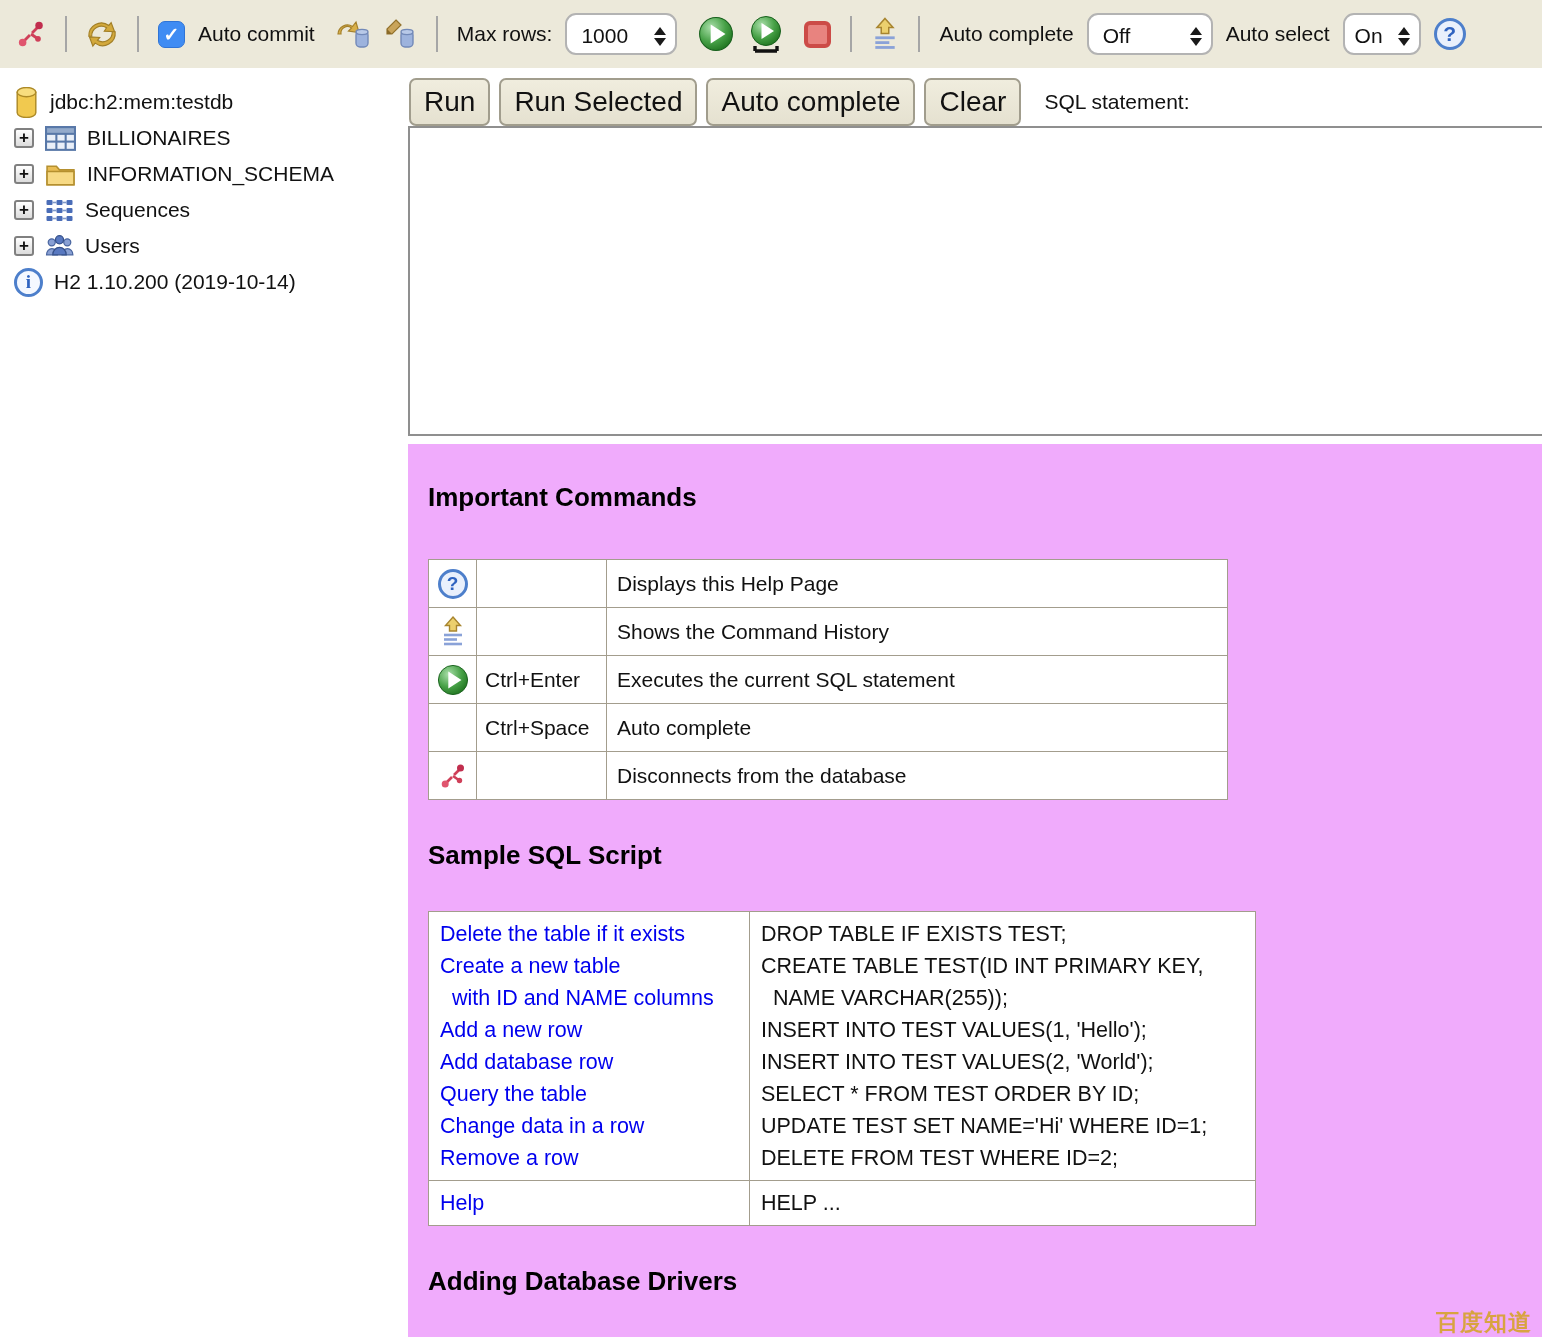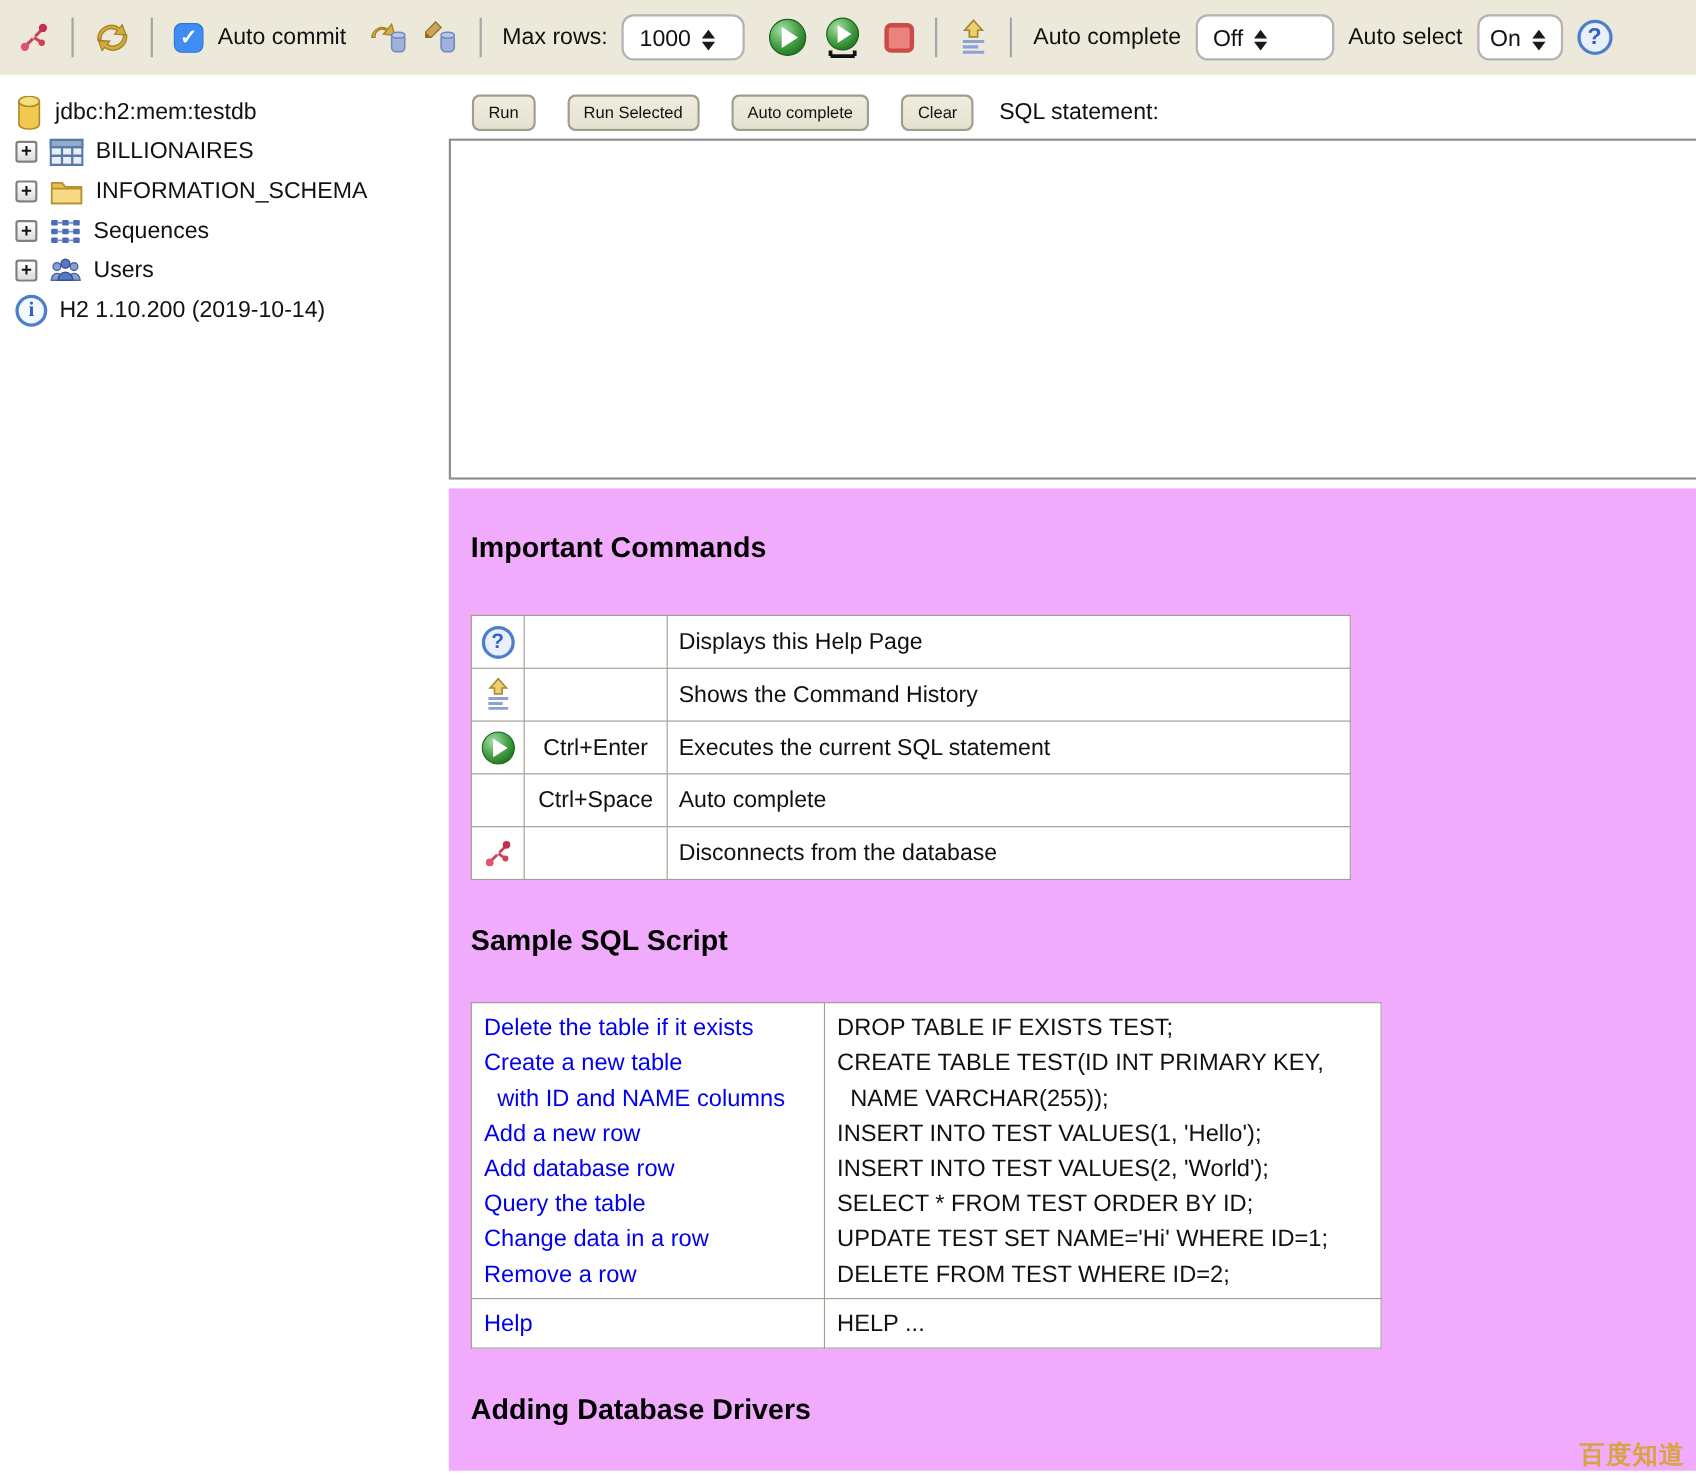--- a/index.html
+++ b/index.html
@@ -23,21 +23,21 @@
 
   .checkbox {
     width:27px; height:27px; border-radius:7px;
     background:#3f8cf3; border:1px solid #2f74d6;
     color:#fff; font-size:19px; font-weight:bold;
     display:flex; align-items:center; justify-content:center;
     cursor:pointer;
   }
 
   .select {
-    display:inline-flex; align-items:center; 
+    display:inline-flex; align-items:center; justify-content:space-between;
     background:#fff; border:2px solid #b3b3b3; border-radius:11px;
     padding:4px 9px 0 14px; gap:10px; font-size:21px; cursor:pointer;
     height:42px;
   }
   .spin { display:flex; flex-direction:column; align-items:center; gap:3px; }
   .spin i { display:block; width:0; height:0; border-left:6px solid transparent; border-right:6px solid transparent; }
   .spin .up { border-bottom:8px solid #1a1a1a; }
   .spin .dn { border-top:8px solid #1a1a1a; }
 
   .stop-box {
@@ -73,21 +73,21 @@
     display:flex; align-items:center; justify-content:center; cursor:pointer;
   }
   .tree-label { cursor:pointer; }
 
   
   .query-bar { display:flex; align-items:center; gap:9px; padding:10px 0 0 1px; height:58px; }
   .btn {
     background:linear-gradient(#f0edde,#e5e1d0);
     border:2px solid #a19d8d; border-radius:7px;
     font-family:"Liberation Sans",sans-serif;
-    font-size:15px; color:#111; padding:6px 13px; cursor:pointer; white-space:nowrap;margin-left:20px;
+    font-size:28px; color:#111; padding:6px 13px; cursor:pointer; white-space:nowrap;
   }
   .sql-label { font-size:21px; margin-left:14px; white-space:nowrap; }
   .sql-area {
     display:block; width:calc(100% + 8px); height:310px;
     border:2px solid #8f8f8f; background:#fff; resize:none;
     font-family:"Liberation Sans",sans-serif; font-size:20px; padding:6px; outline:none;
   }
 
   
   .help-panel {
@@ -96,21 +96,21 @@
   }
   .help-panel h2 { font-size:26px; margin:0; font-weight:bold; color:#000; }
   .h-commands { margin-top:12px !important; }
   .h-sample  { margin-top:40px !important; }
   .h-drivers { margin-top:40px !important; }
 
   table.cmds { border-collapse:collapse; margin-top:46px; width:800px; }
   table.cmds td { border:1.5px solid #a39d8d; background:#fff; font-size:21px; padding:4px 10px; height:48px; }
   td.icon-cell { width:48px; text-align:center; padding:4px 6px !important; }
   td.icon-cell .help-badge { margin:0 auto; width:30px; height:30px; font-size:19px; }
-  td.shortcut-cell { width:130px; padding:4px 8px !important;text-align:center; }
+  td.shortcut-cell { width:130px; padding:4px 8px !important; }
 
   table.sample { border-collapse:collapse; margin-top:40px; width:828px; }
   table.sample td { border:1.5px solid #a39d8d; background:#fff; font-size:21.5px; vertical-align:top; padding:6px 11px; line-height:32px; }
   td.links-cell { width:321px; }
   .sample a { color:#0000ee; text-decoration:none; display:block; white-space:pre-wrap; cursor:pointer; }
   .sql-line { white-space:pre-wrap; }
 
   .watermark {
     position:absolute; right:10px; bottom:4px;
     color:#d8a341; font-size:23px; font-weight:bold; letter-spacing:1px;

